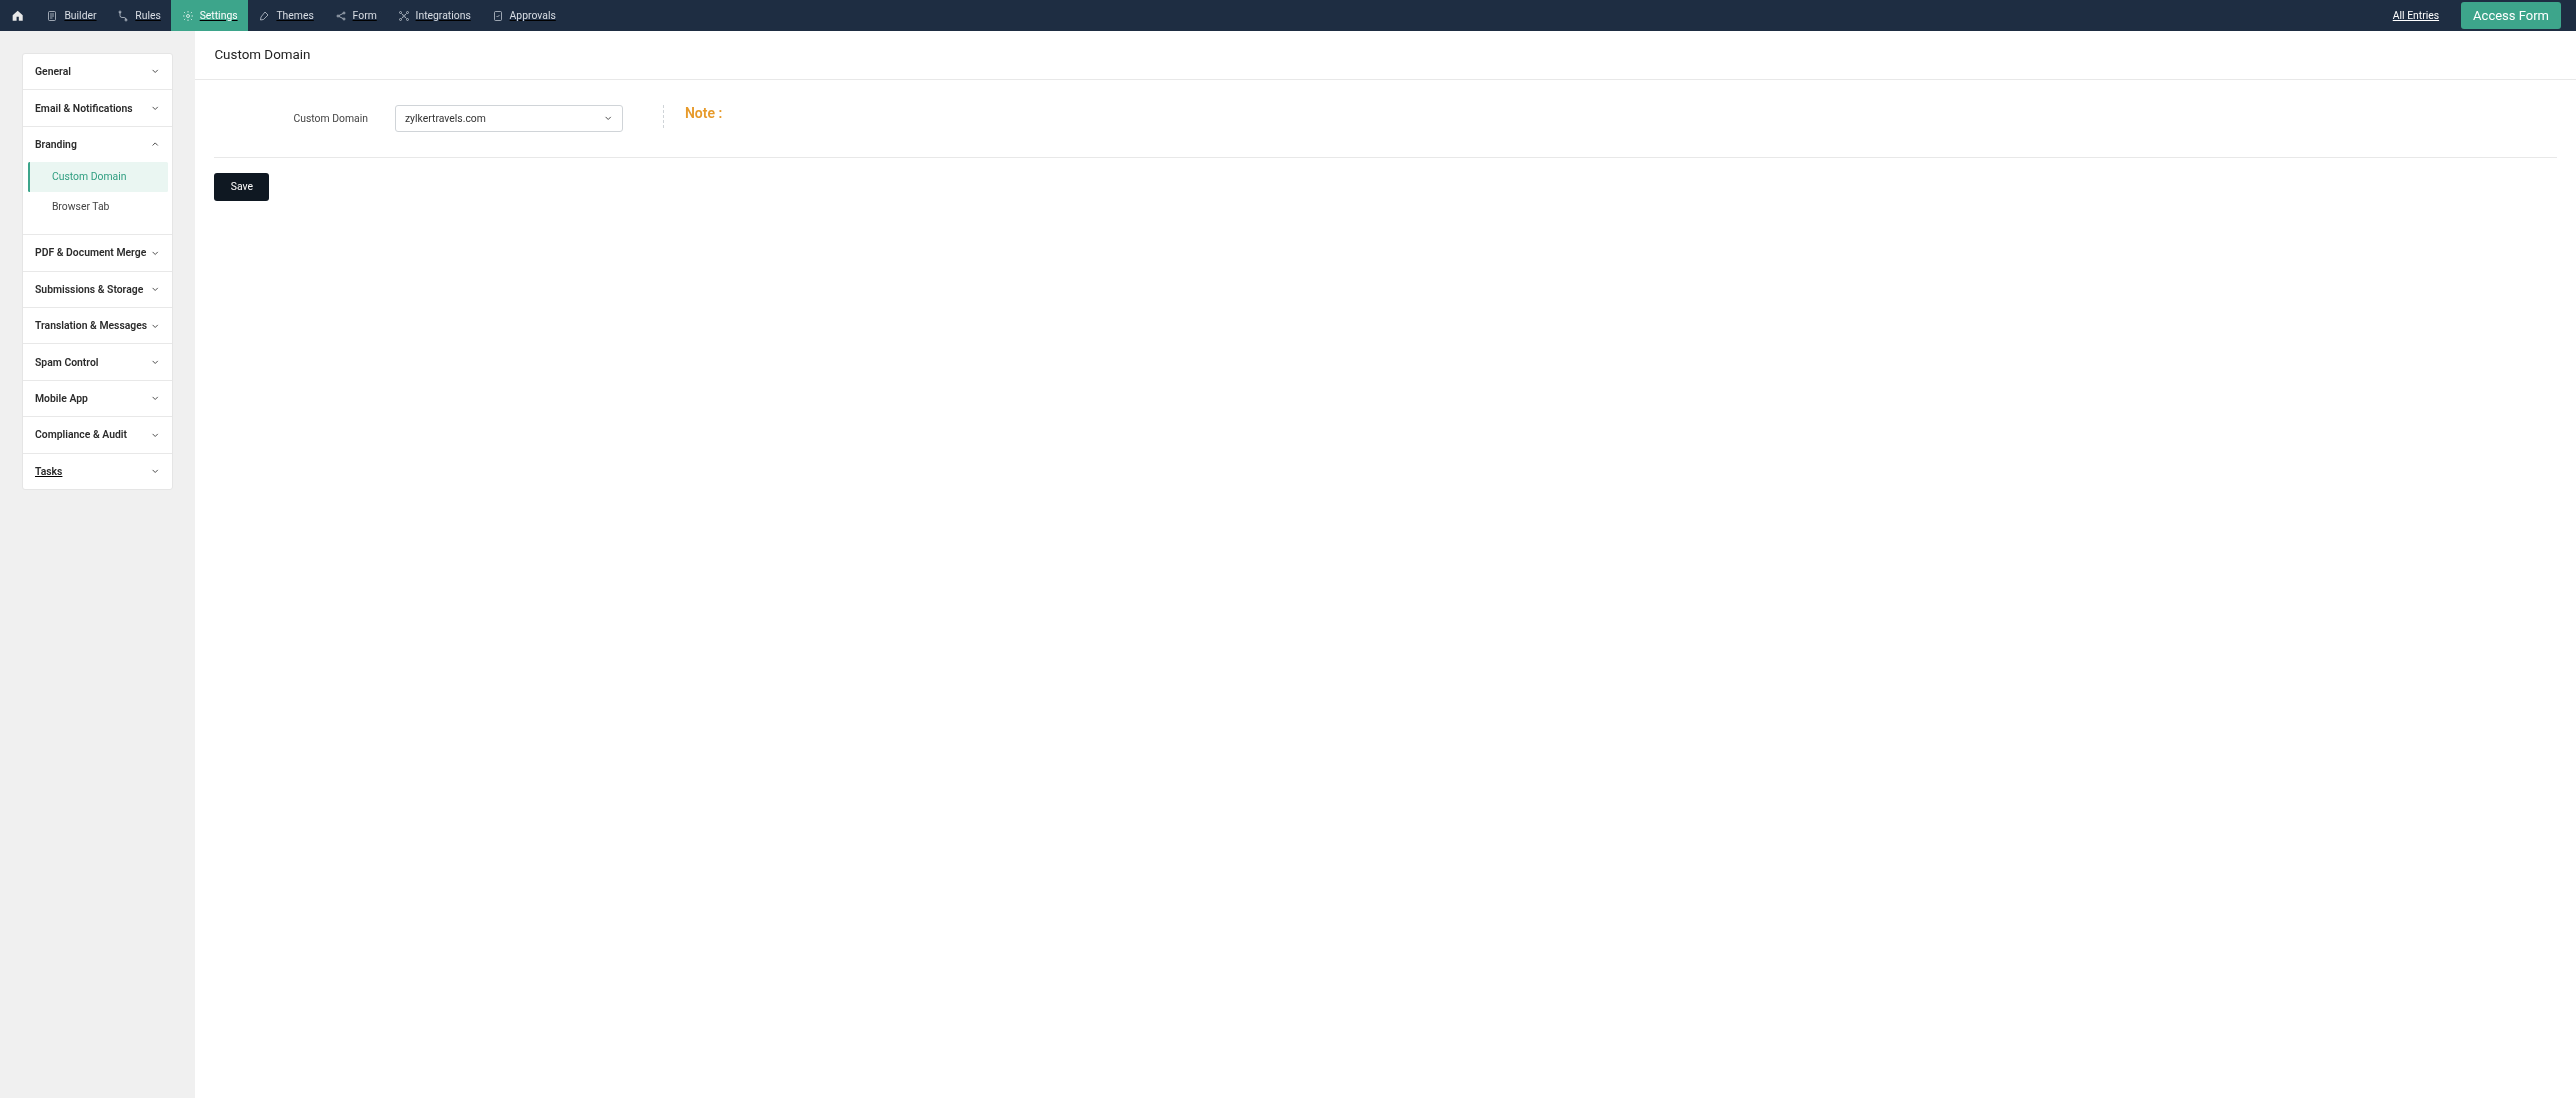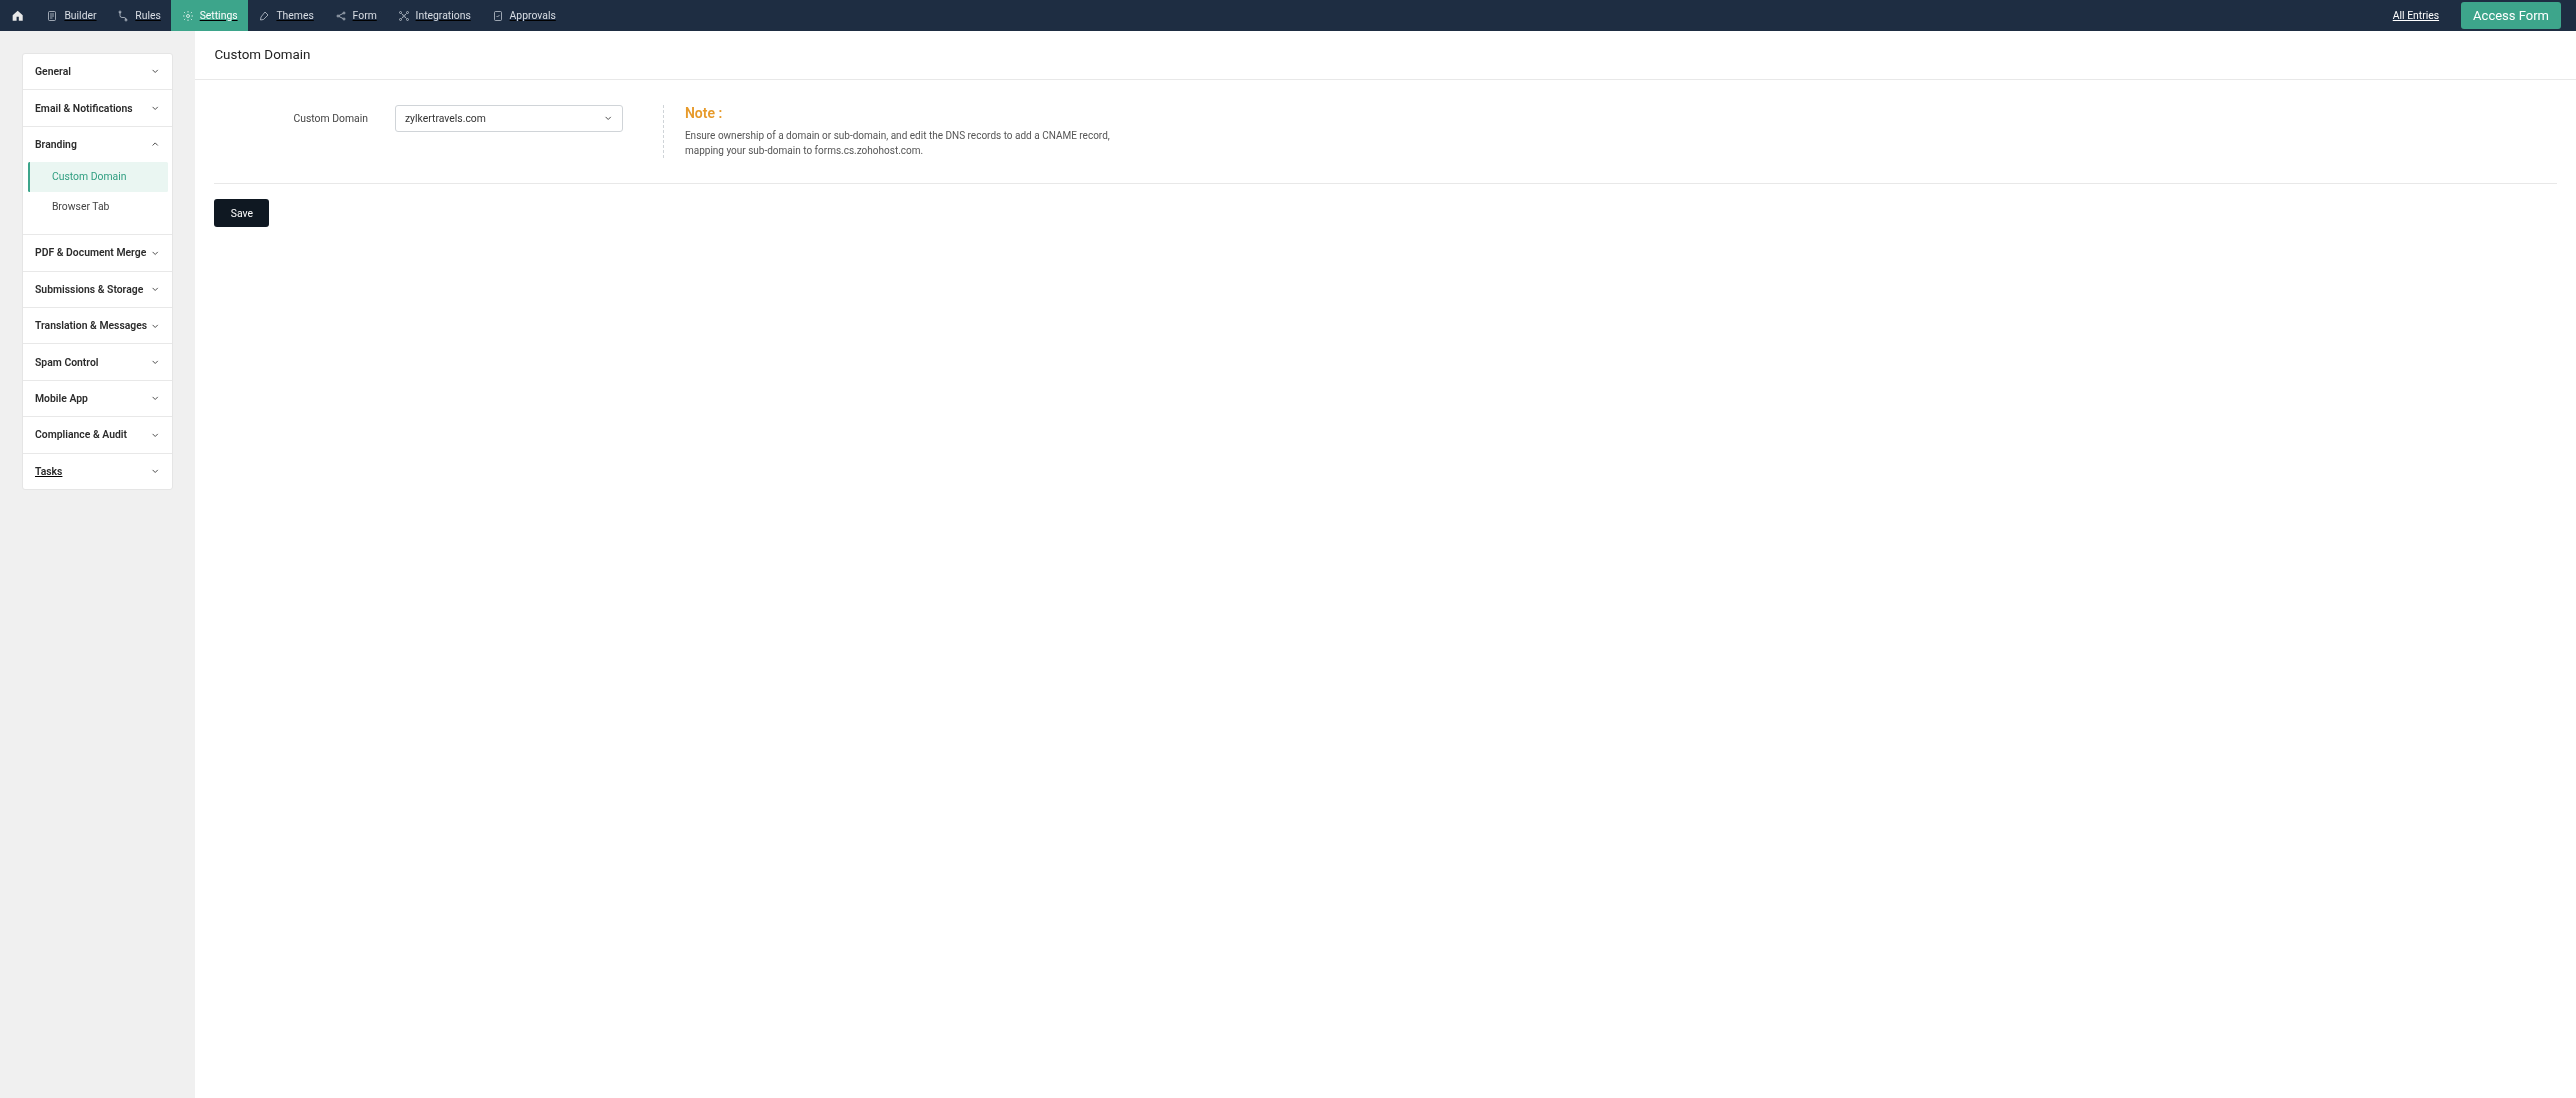--- a/index.html
+++ b/index.html
@@ -362,21 +362,20 @@
         <span class="form-label">Custom Domain</span>
         <div class="dropdown">
           <span>zylkertravels.com</span>
           <svg class="chev" viewBox="0 0 24 24">
               <path d="M6 9l6 6 6-6"></path>
             </svg>
         </div>
       </div>
       <div class="note-side">
         <div class="note-title">Note :</div>
-        <div class="note-text">Ensure ownership of a domain or sub-domain, and edit the DNS records to add a CNAME record, mapping your sub-domain to forms.cs.zohohost.com.</div>
       </div>
     </div>
 
     <div class="divider"></div>
 
     <div class="save-row">
       <button class="save-btn">Save</button>
     </div>
   </div>
 

